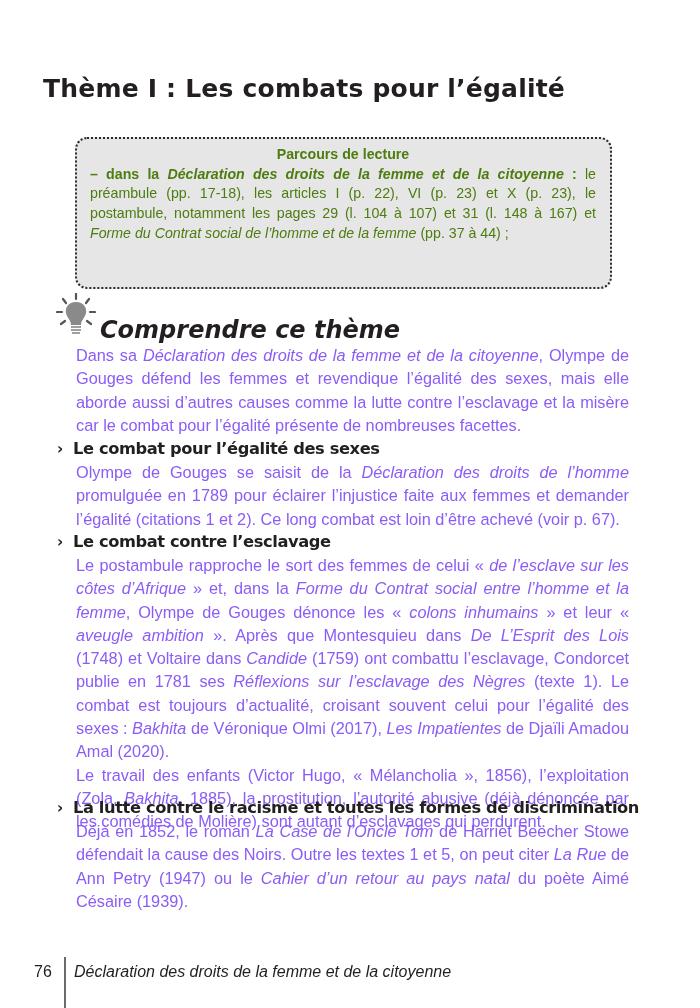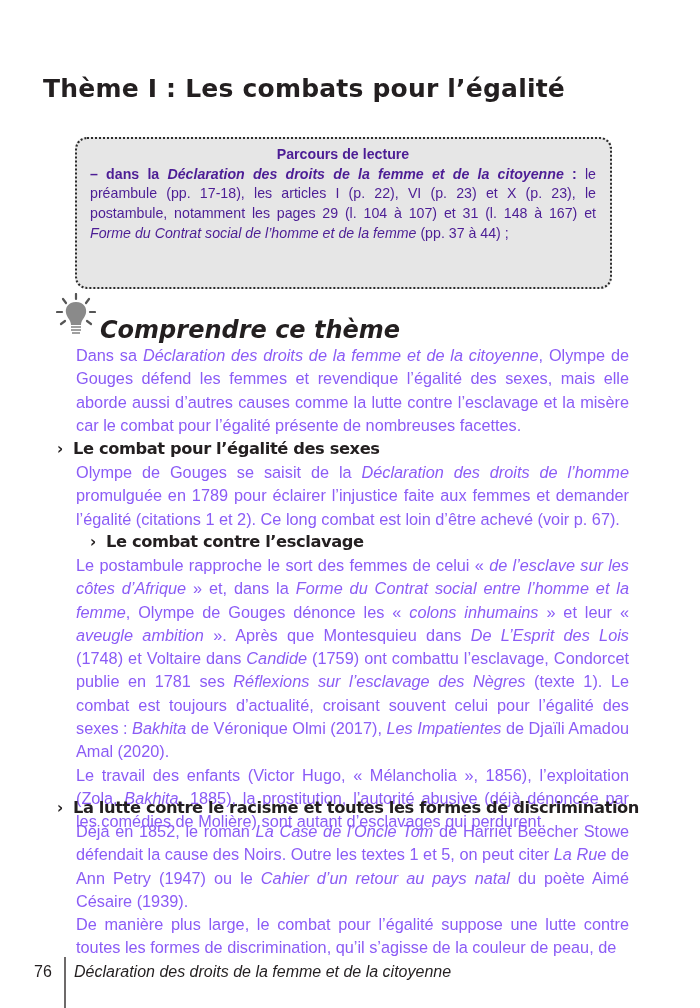--- a/index.html
+++ b/index.html
@@ -4,21 +4,21 @@
 <style>
   html, body { margin:0; padding:0; background:#ffffff; }
   body { width:700px; height:1008px; position:relative; overflow:hidden;
          font-family:"Liberation Sans", sans-serif; color:#231f20; }
   .title { position:absolute; left:0; width:608px; top:74px; text-align:center;
            font-family:"DejaVu Sans", sans-serif; font-weight:bold; font-size:25px;
            letter-spacing:0.2px; color:#231f20; }
   .box { position:absolute; left:75px; top:137px; width:537px; height:152px;
          background:#e6e6e6; border:2px dotted #2a2a2a; border-radius:12px;
          box-sizing:border-box; padding:6px 14px 0 13px;
-         font-size:14.2px; line-height:19.7px; color:#4c1d95; }
+         font-size:14.2px; line-height:19.7px; color:#4d7c0f; }
   .box-title { text-align:center; font-weight:bold; }
   .box p { margin:0; text-align:justify; }
   .bulb { position:absolute; left:56px; top:293px; width:40px; height:46px; }
   .section-head { position:absolute; left:100px; top:316px;
                   font-family:"DejaVu Sans", sans-serif; font-weight:bold; font-style:italic;
                   font-size:24px; color:#231f20; }
   .body { position:absolute; left:76px; width:553px; font-size:16.3px; line-height:23.3px;
           text-align:justify; color:#8b5cf6; }
   .body p { margin:0; }
   .sub { position:absolute; left:57px; font-weight:bold; font-size:16.3px;
@@ -58,27 +58,26 @@
 
 <div class="body" style="top:344px;">
   <p><span>Dans sa </span><i>Déclaration des droits de la femme et de la citoyenne</i><span>, Olympe de Gouges défend les femmes et revendique l’égalité des sexes, mais elle aborde aussi d’autres causes comme la lutte contre l’esclavage et la misère car le combat pour l’égalité présente de nombreuses facettes.</span></p>
 </div>
 
 <div class="sub" style="top:439px;"><span class="chev">›</span><span>Le combat pour l’égalité des sexes</span></div>
 <div class="body" style="top:461px;">
   <p><span>Olympe de Gouges se saisit de la </span><i>Déclaration des droits de l’homme</i><span> promulguée en 1789 pour éclairer l’injustice faite aux femmes et demander l’égalité (citations 1 et 2). Ce long combat est loin d’être achevé (voir p. 67).</span></p>
 </div>
 
-<div class="sub" style="top:532px;margin-left:33px;"><span class="chev">›</span><span>Le combat contre l’esclavage</span></div>
+<div class="sub" style="top:532px;"><span class="chev">›</span><span>Le combat contre l’esclavage</span></div>
 <div class="body" style="top:554px;">
   <p><span>Le postambule rapproche le sort des femmes de celui « </span><i>de l’esclave sur les côtes d’Afrique</i><span> » et, dans la </span><i>Forme du Contrat social entre l’homme et la femme</i><span>, Olympe de Gouges dénonce les « </span><i>colons inhumains</i><span> » et leur « </span><i>aveugle ambition</i><span> ». Après que Montesquieu dans </span><i>De L’Esprit des Lois</i><span> (1748) et Voltaire dans </span><i>Candide</i><span> (1759) ont combattu l’esclavage, Condorcet publie en 1781 ses </span><i>Réflexions sur l’esclavage des Nègres</i><span> (texte 1). Le combat est toujours d’actualité, croisant souvent celui pour l’égalité des sexes : </span><i>Bakhita</i><span> de Véronique Olmi (2017), </span><i>Les Impatientes</i><span> de Djaïli Amadou Amal (2020).</span></p>
   <p><span>Le travail des enfants (Victor Hugo, « Mélancholia », 1856), l’exploitation (Zola, </span><i>Bakhita</i><span>, 1885), la prostitution, l’autorité abusive (déjà dénoncée par les comédies de Molière) sont autant d’esclavages qui perdurent.</span></p>
 </div>
 
 <div class="sub" style="top:798px;"><span class="chev">›</span><span>La lutte contre le racisme et toutes les formes de discrimination</span></div>
 <div class="body" style="top:820px;">
   <p><span>Déjà en 1852, le roman </span><i>La Case de l’Oncle Tom</i><span> de Harriet Beecher Stowe défendait la cause des Noirs. Outre les textes 1 et 5, on peut citer </span><i>La Rue</i><span> de Ann Petry (1947) ou le </span><i>Cahier d’un retour au pays natal</i><span> du poète Aimé Césaire (1939).</span></p>
-  <p><span>De manière plus large, le combat pour l’égalité suppose une lutte contre toutes les formes de discrimination, qu’il s’agisse de la couleur de peau, de</span></p>
 </div>
 
 <div class="footer-num">76</div>
 <div class="footer-rule"></div>
 <div class="footer-title">Déclaration des droits de la femme et de la citoyenne</div>
 
 </body></html>

